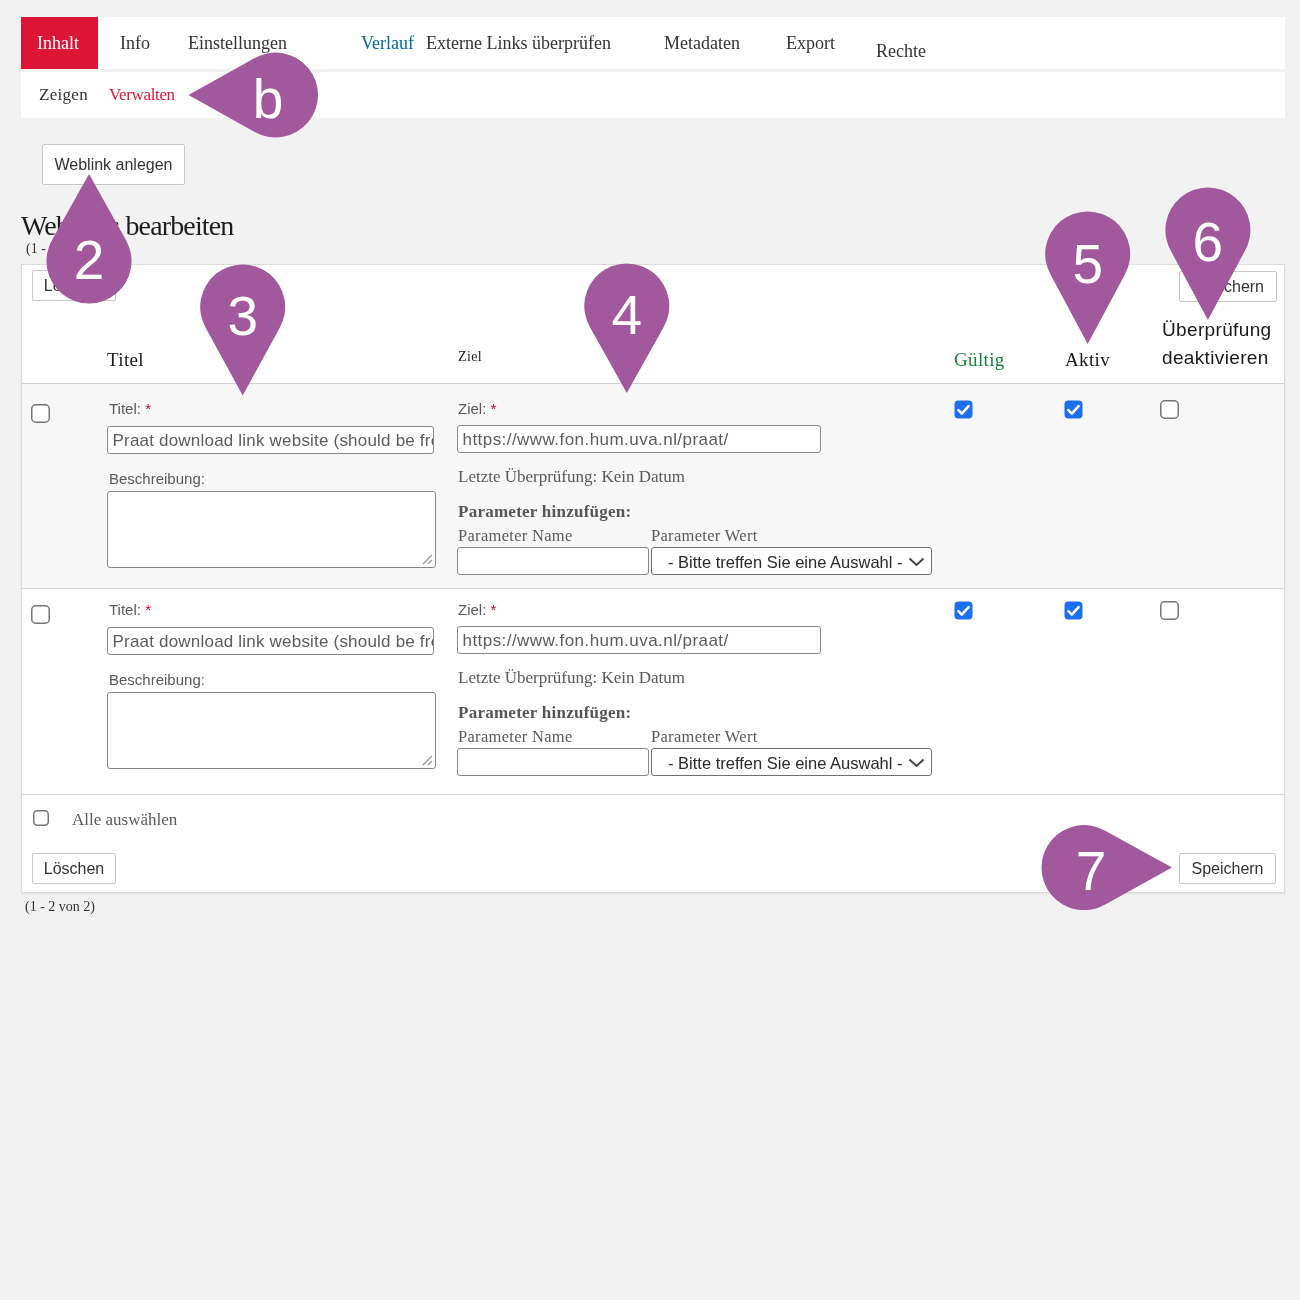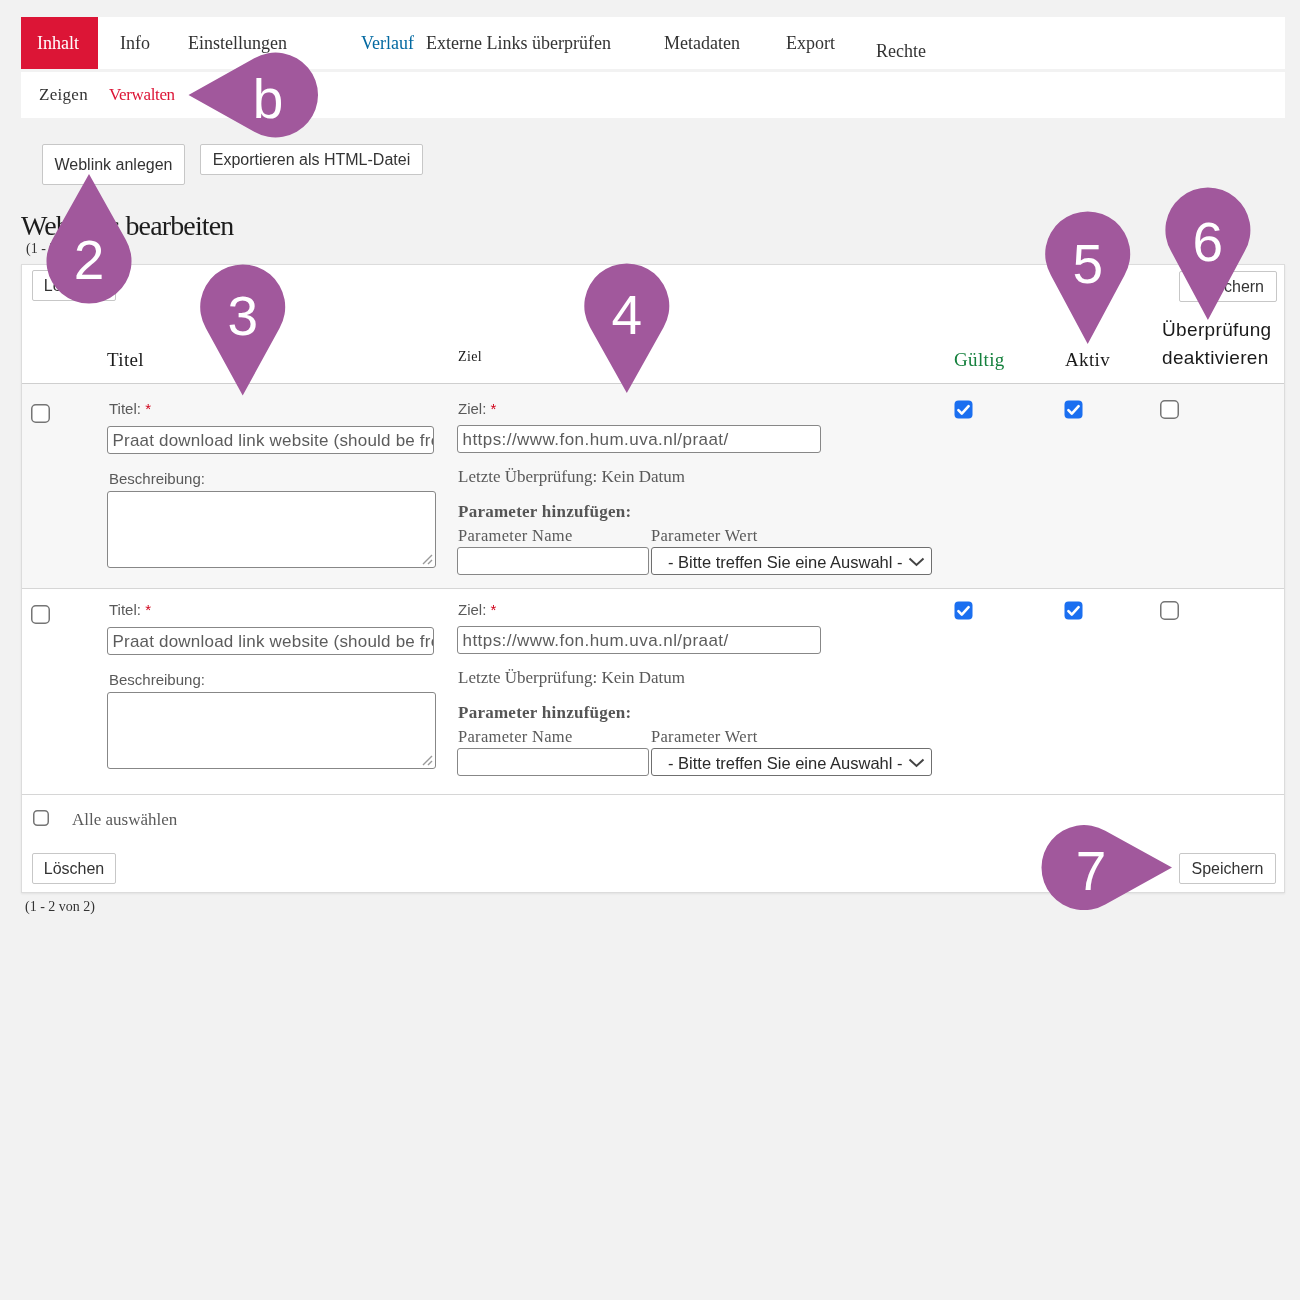--- a/index.html
+++ b/index.html
@@ -29,21 +29,20 @@
   <div class="txt" style="left:426px;top:34px;font-size:18px;color:#333;">Externe Links überprüfen</div>
   <div class="txt" style="left:664px;top:34px;font-size:18px;color:#333;">Metadaten</div>
   <div class="txt" style="left:786px;top:34px;font-size:18px;color:#333;">Export</div>
   <div class="txt" style="left:876px;top:42px;font-size:18px;color:#333;">Rechte</div>
 
   <div class="abs" style="left:21px;top:72px;width:1264px;height:46px;background:#fff;"></div>
   <div class="txt" style="left:39px;top:86px;font-size:17px;letter-spacing:0.3px;color:#333;">Zeigen</div>
   <div class="txt" style="left:109px;top:86px;font-size:17px;letter-spacing:-0.35px;color:#dc1536;">Verwalten</div>
 
   <div class="btn" style="left:42px;top:144px;width:143px;height:41px;">Weblink anlegen</div>
-  <div class="btn" style="left:200px;top:144px;width:223px;height:31px;">Exportieren als HTML-Datei</div>
 
   <div class="txt" style="left:21px;top:212px;font-size:28px;letter-spacing:-0.85px;color:#1d1d1d;">Weblinks bearbeiten</div>
   <div class="txt" style="left:26px;top:242px;font-size:14px;color:#333;">(1 - 2 von 2)</div>
 
   <div class="abs" style="left:21px;top:264px;width:1264px;height:629px;background:#fff;
        border:1px solid #dcdcdc;box-sizing:border-box;box-shadow:0 1px 2px rgba(0,0,0,0.07);"></div>
 
   <div class="btn" style="left:32px;top:270px;width:84px;height:31px;">Löschen</div>
   <div class="btn" style="left:1179px;top:271px;width:98px;height:31px;">Speichern</div>
 

